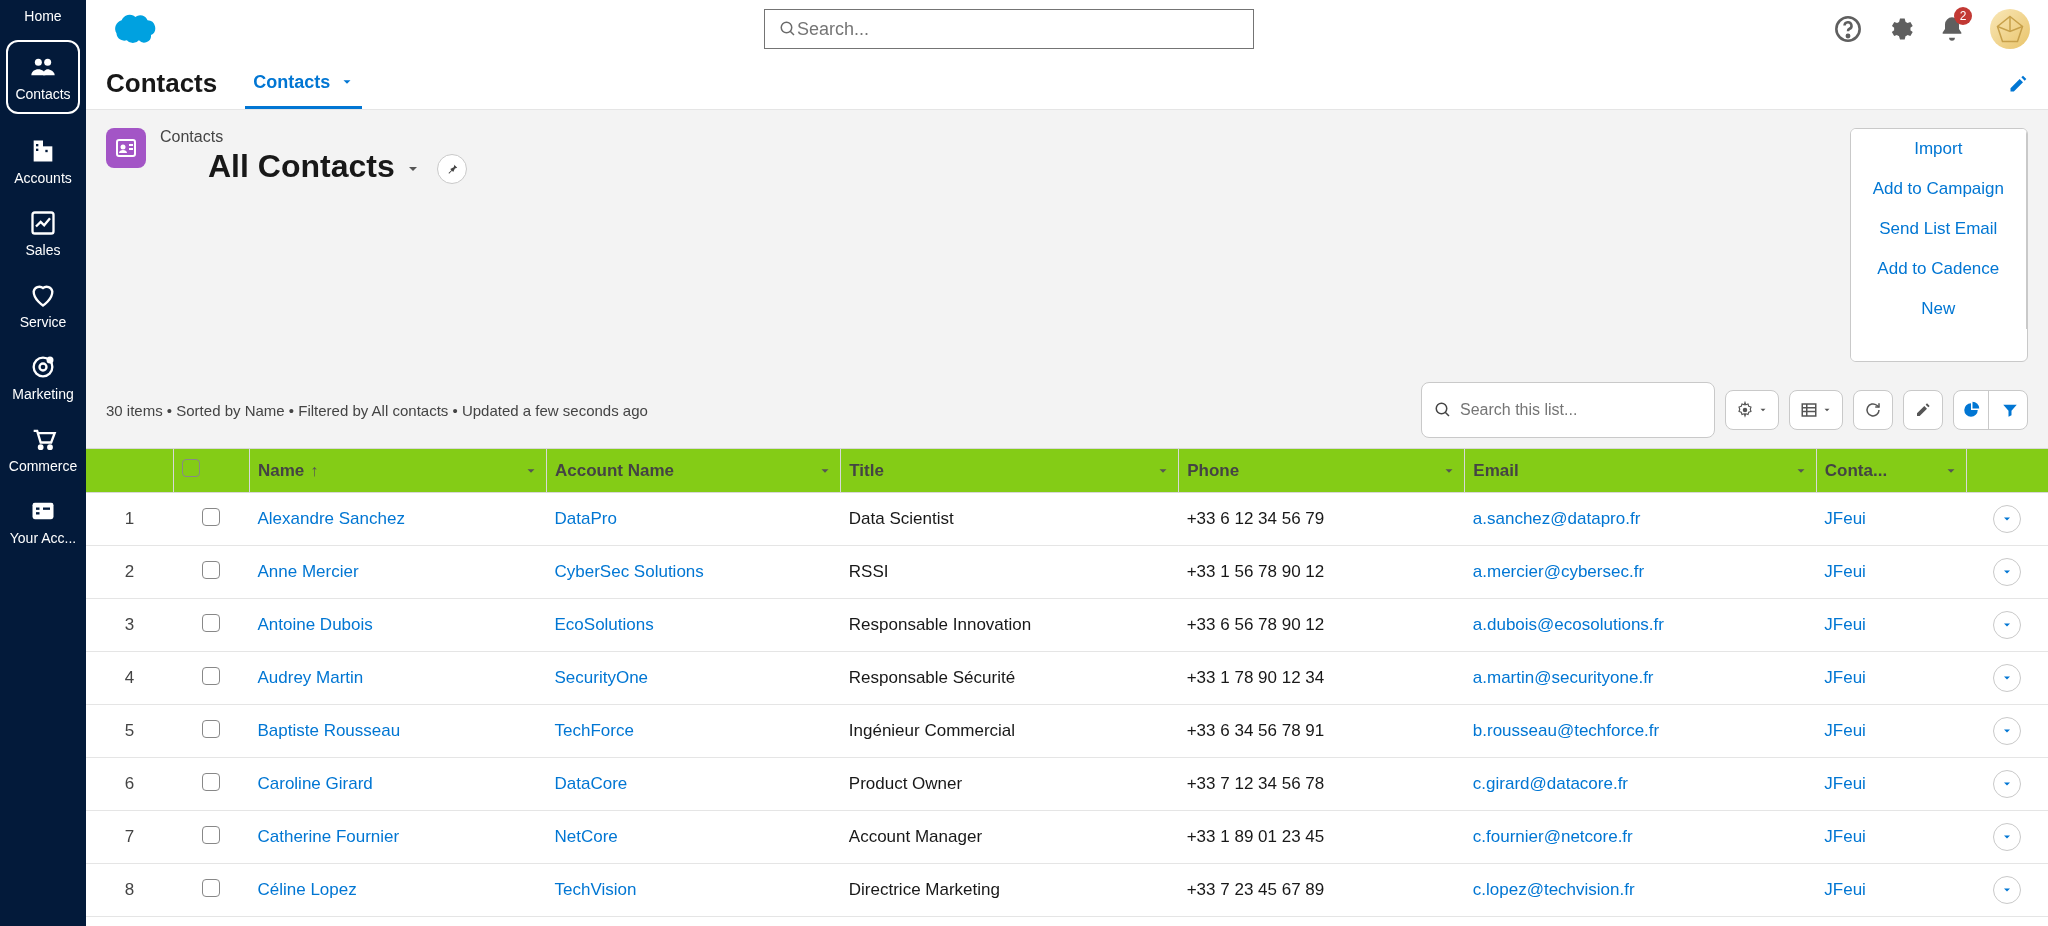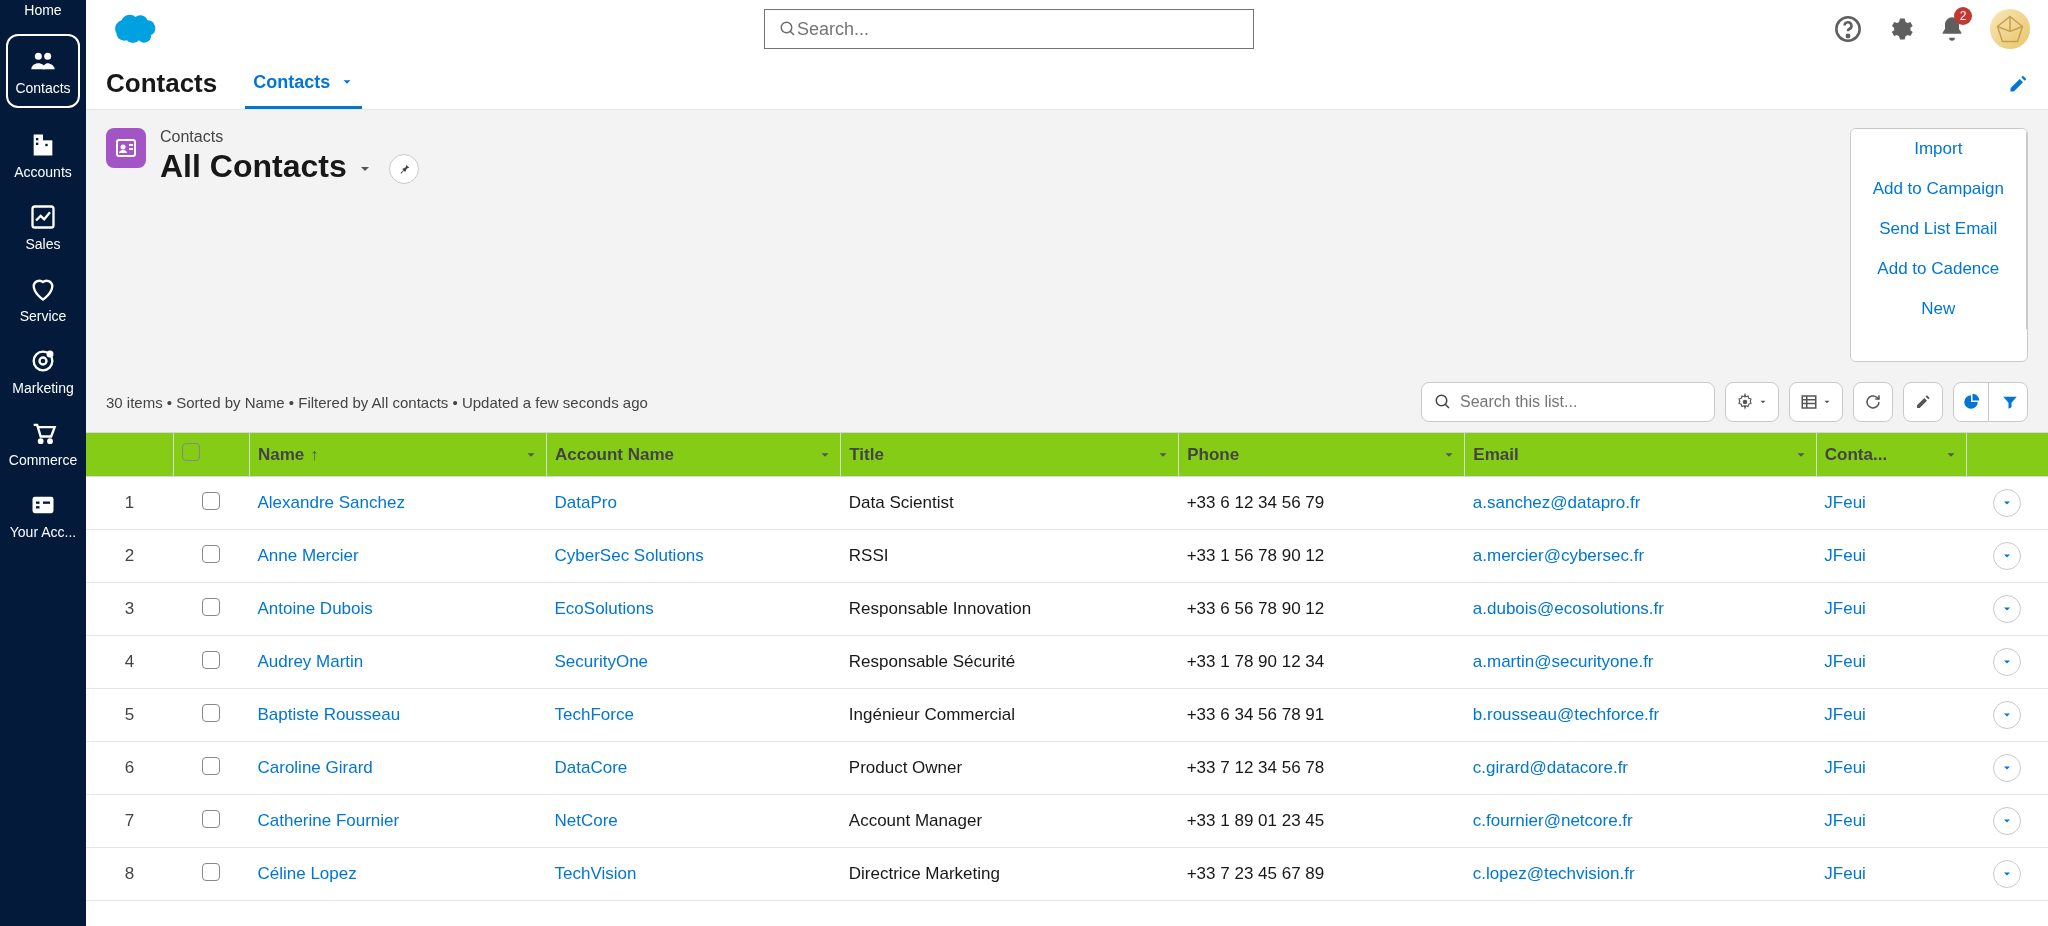--- a/index.html
+++ b/index.html
@@ -2,21 +2,21 @@
 <html><head>
 <meta charset="utf-8">
 <style>
 * { box-sizing: border-box; margin: 0; padding: 0; }
 html, body { width: 2048px; height: 926px; font-family: -apple-system, "Segoe UI", Arial, sans-serif; overflow: hidden; background: #fff; }
 body { display: flex; }
 
 
 .nav { width: 86px; background: #031a3a; display: flex; flex-direction: column; align-items: center; height: 100%; flex-shrink: 0; }
 .nav-item { width: 100%; display: flex; flex-direction: column; align-items: center; justify-content: center; color: #fff; font-size: 14px; padding: 10px 0 12px; cursor: pointer; }
-.nav-item.home { padding-top: 2px; padding-bottom: 6px; text-align: right; }
+.nav-item.home { padding-top: 8px; padding-bottom: 6px; text-align: right; }
 .nav-item.active { }
 .nav-item-box { border: 2px solid #fff; border-radius: 12px; width: 74px; height: 74px; display: flex; flex-direction: column; align-items: center; justify-content: center; }
 .nav-icon { width: 30px; height: 30px; margin-bottom: 4px; display:flex; align-items:center; justify-content:center; }
 .nav-label { font-size: 14px; }
 
 
 .main { flex: 1; display: flex; flex-direction: column; height: 100%; }
 
 
 .topbar { height: 58px; display: flex; align-items: center; padding: 0 18px; background: #fff; }
@@ -33,31 +33,31 @@
 .subhead-title { font-size: 26px; font-weight: 700; color: #181818; margin-right: 28px; }
 .obj-tab { display:flex; align-items:center; gap:10px; height:100%; padding: 0 8px; border-bottom: 3px solid #0176d3; color: #0176d3; font-size: 18px; font-weight: 600; cursor:pointer; }
 .pencil-edit { margin-left: auto; color: #0176d3; cursor:pointer; }
 
 
 .listhead { padding: 18px 20px 0 20px; background: #f3f3f3; border-bottom: none; }
 .listhead-top { display:flex; align-items:flex-start; gap: 14px; }
 .obj-icon { width: 40px; height: 40px; border-radius: 8px; background: #a355c6; display:flex; align-items:center; justify-content:center; color:#fff; }
 .list-meta { display:flex; flex-direction:column; gap:2px; }
 .list-obj { font-size: 16px; color:#444; }
-.list-title-row { display:flex; align-items:center; gap: 10px; }
+.list-title-row { display:flex; align-items:center; gap: 10px; margin-left: 48px; }
 .list-title { font-size: 32px; font-weight: 700; color:#181818; border-bottom: 1px solid transparent; padding-bottom:4px;}
 .chev-down { color:#555; }
 .pin-btn { width: 30px; height:30px; border:1px solid #c9c9c9; border-radius:50%; display:flex; align-items:center; justify-content:center; background:#fff; cursor:pointer; margin-left:6px;}
 .list-actions { margin-left:auto; display:flex; border:1px solid #c9c9c9; border-radius:6px; overflow:hidden; background:#fff;flex-direction:column; }
 .list-actions button, .list-actions .dd { padding: 10px 22px; background:#fff; border:none; border-right:1px solid #c9c9c9; color:#0176d3; font-size:17px; cursor:pointer; }
 .list-actions .dd { width:40px; display:flex; align-items:center; justify-content:center; border-right:none;}
 .listhead-bottom { display:flex; align-items:center; margin-top: 20px; padding-bottom: 10px; gap: 16px;}
 .list-info { font-size: 15px; color:#444; }
 .list-tools { margin-left:auto; display:flex; align-items:center; gap:10px; }
-.search-list { width: 294px; height:40px; border:1px solid #c9c9c9; border-radius:8px; background:#fff; display:flex; align-items:center; padding:0 12px; gap:8px;}
+.search-list { width: 294px; height:56px; border:1px solid #c9c9c9; border-radius:8px; background:#fff; display:flex; align-items:center; padding:0 12px; gap:8px;}
 .search-list input { border:none; outline:none; font-size:16px; flex:1; }
 .tool-btn { height:40px; min-width:40px; border:1px solid #c9c9c9; border-radius:8px; background:#fff; display:flex; align-items:center; justify-content:center; cursor:pointer; color:#555; padding:0 10px; gap:4px;}
 .tool-btn.split { padding:0; }
 .tool-btn.split > div { padding:0 8px; height:100%; display:flex; align-items:center;}
 .tool-btn.split > div:first-child { border-right:1px solid #c9c9c9;}
 
 
 .table-wrap { flex:1; overflow:auto; }
 table { width:100%; border-collapse:collapse; }
 thead th { background:#84cc16; border-top:1px solid #d8d8d8; border-bottom:1px solid #d8d8d8; text-align:left; font-size:17px; font-weight:700; color:#444; padding:10px 8px; position:relative;}

